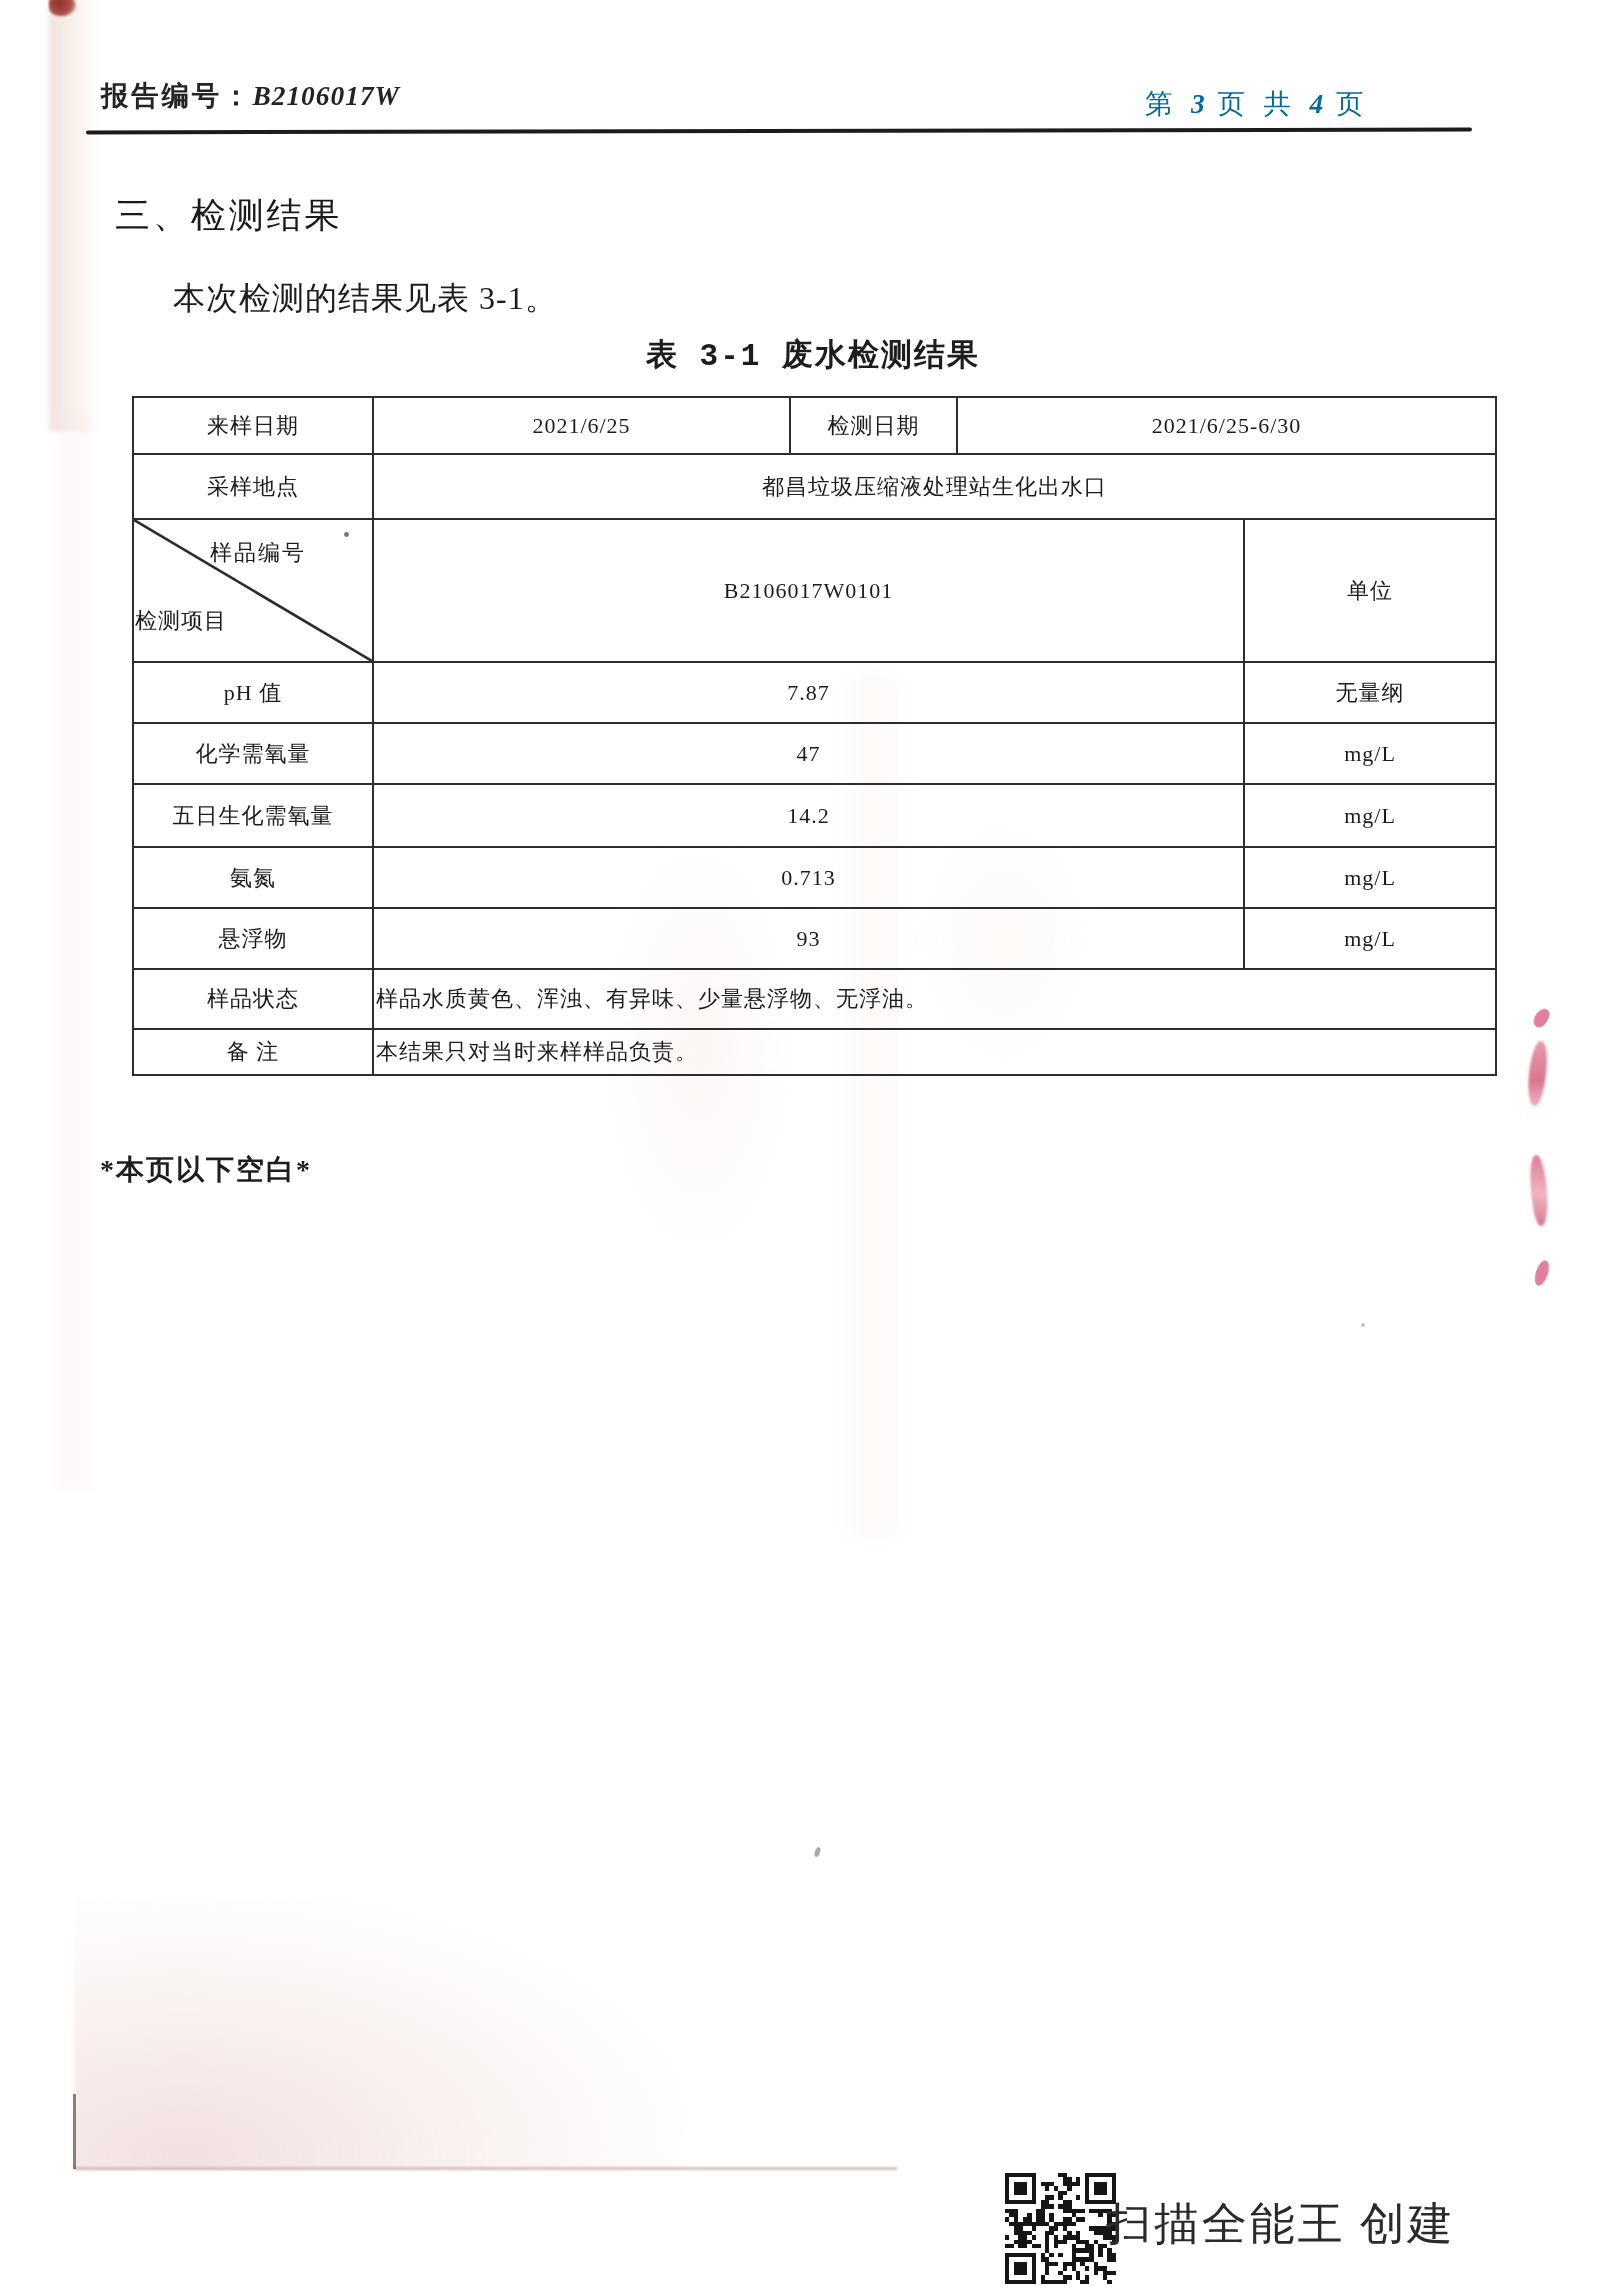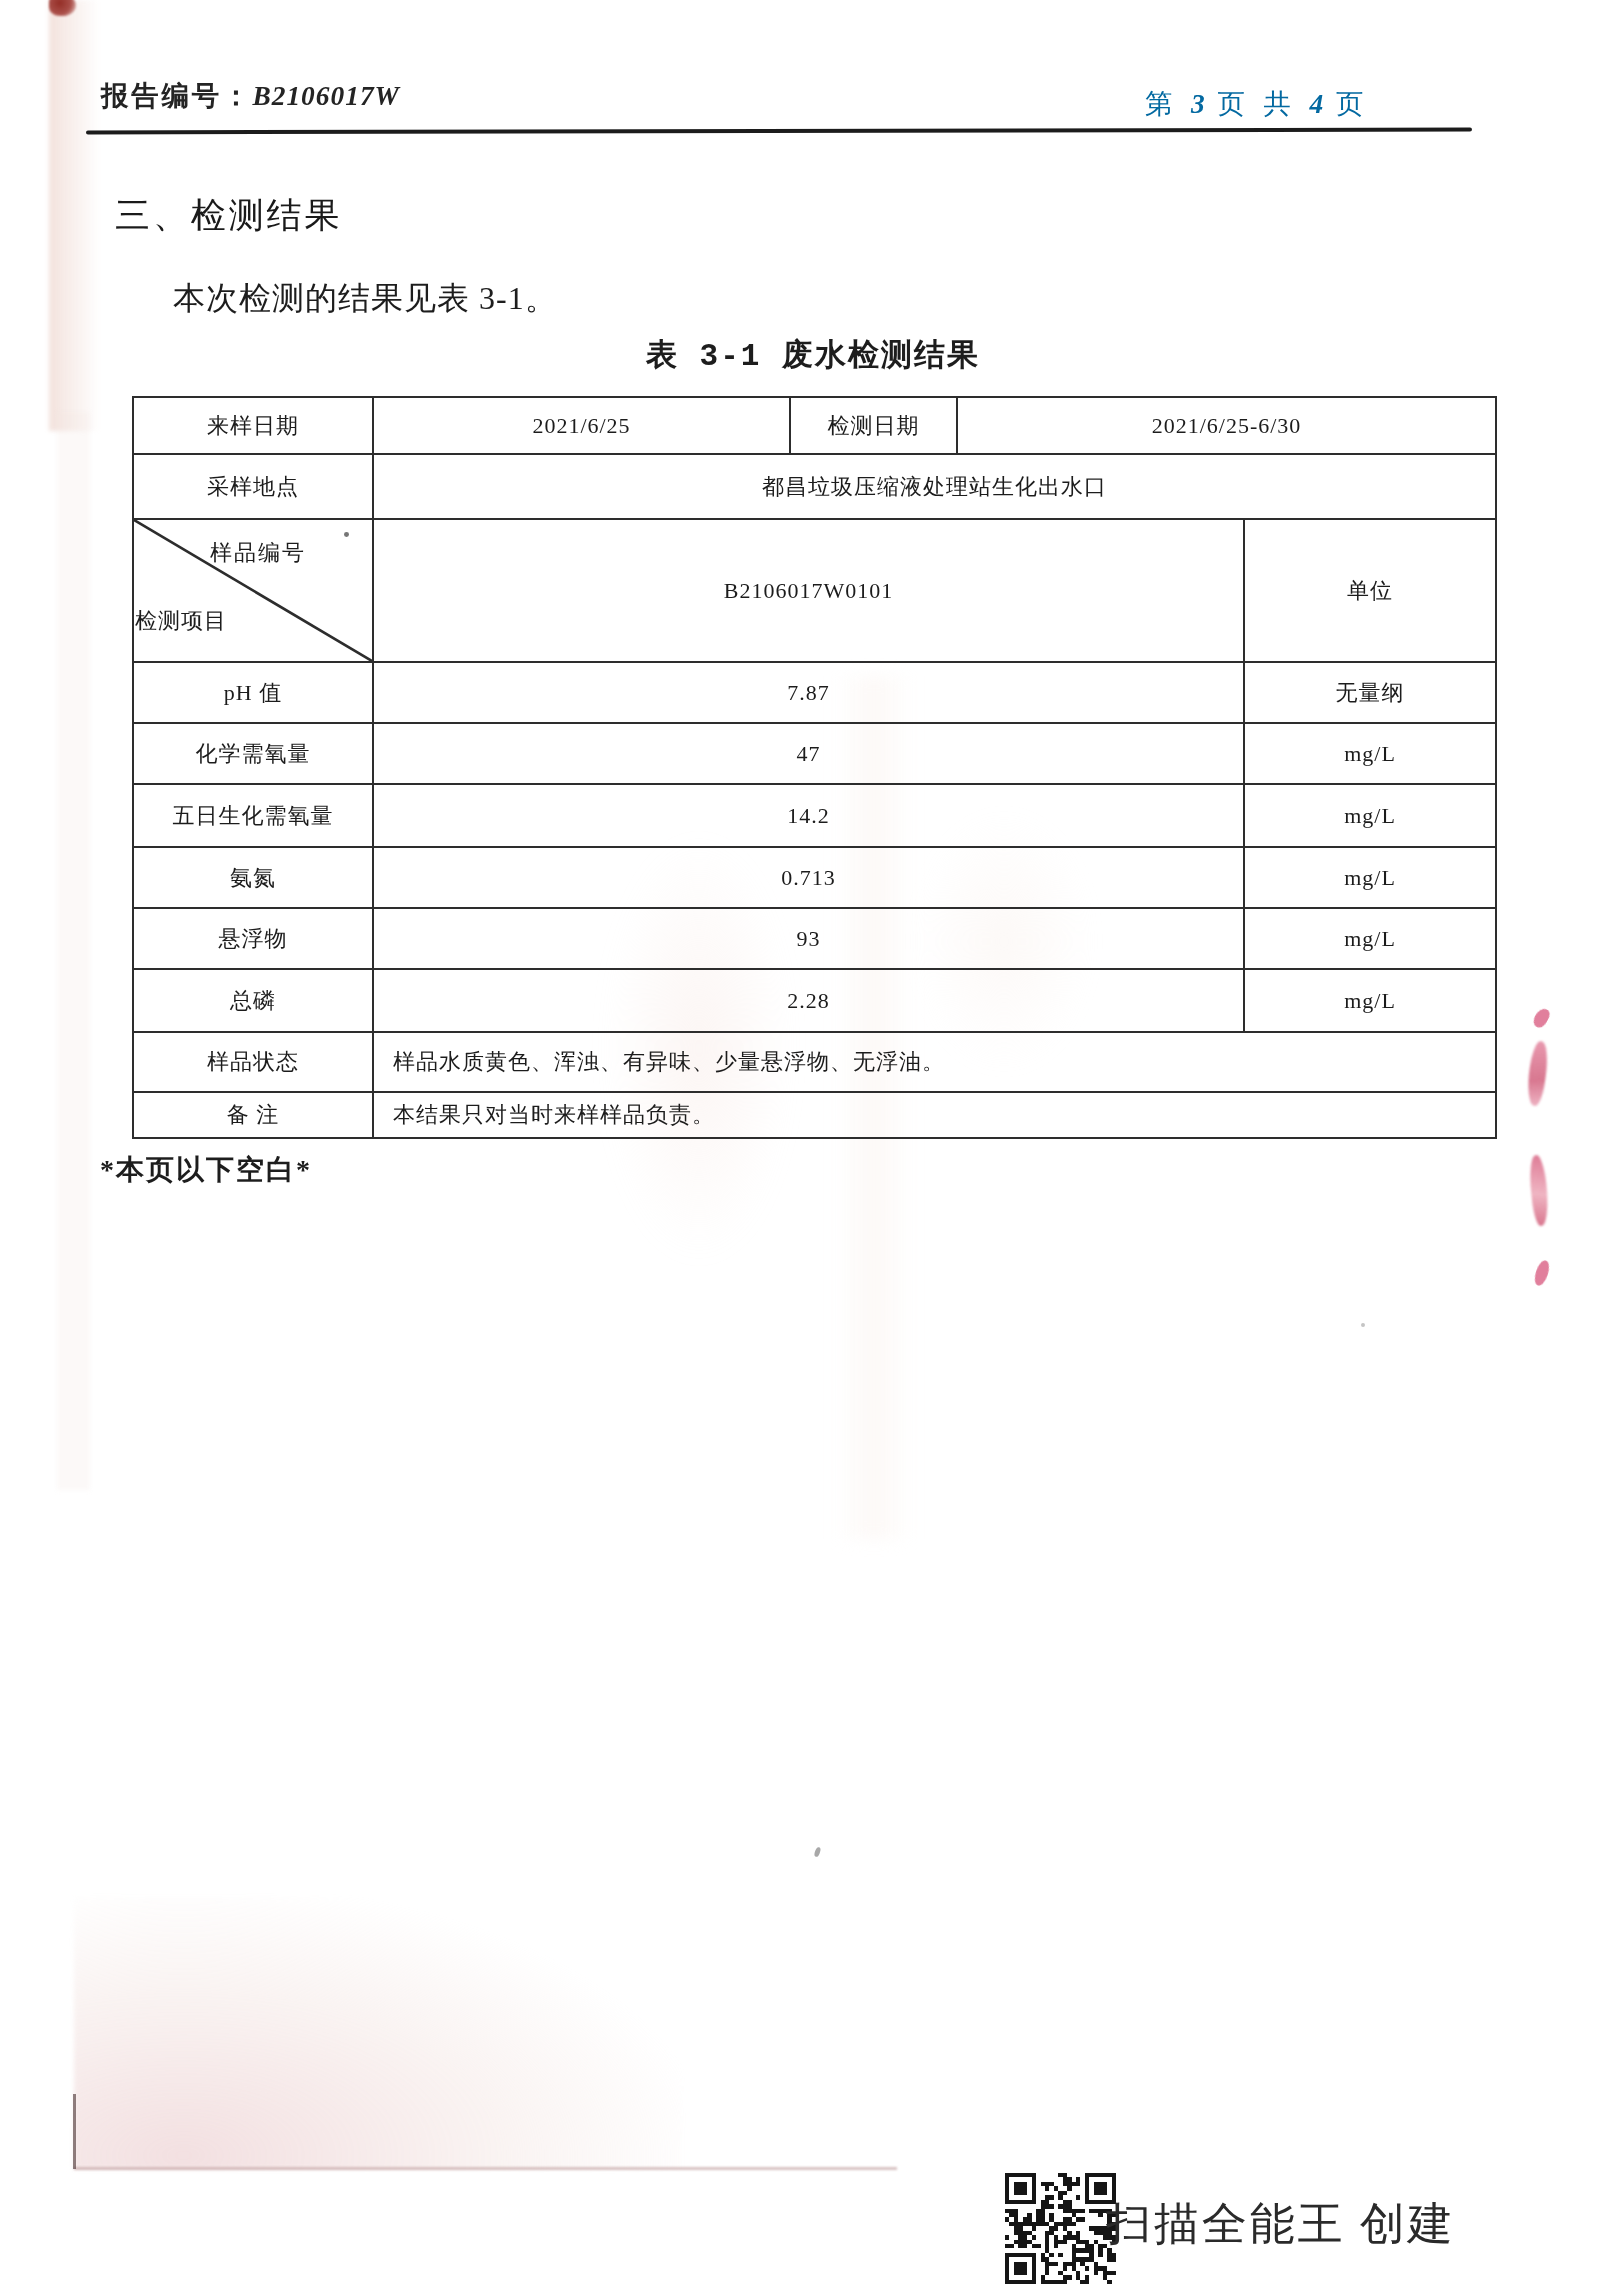--- a/index.html
+++ b/index.html
@@ -46,21 +46,21 @@
   .rule{left:86px;top:129px;width:1386px;height:3.9px;background:#1c1c1c;transform:rotate(-0.12deg);border-radius:2px;}
   
   .section-title{left:115px;top:192px;font-size:35px;font-weight:normal;letter-spacing:2.9px;color:#1a1a1a;}
   .intro{left:173px;top:277px;font-size:32px;letter-spacing:1px;}
   .tbl-title{left:132px;top:334px;width:1362px;text-align:center;font-size:31px;font-weight:bold;letter-spacing:2px;font-family:Liberation Mono, monospace;}
   
   table.results{left:132px;top:396px;width:1362px;position:absolute;border-collapse:collapse;table-layout:fixed;
     border:2.9px solid #2d2d2d;}
   table.results td{border:2px solid #2d2d2d;text-align:center;vertical-align:middle;
     font-size:22px;padding:0;color:#1c1c1c;letter-spacing:1px;overflow:hidden;}
-  table.results td.left{text-align:left;padding-left:19px;letter-spacing:1px;}
+  table.results td.left{text-align:left;padding-left:2px;letter-spacing:1px;}
   .diag-cell{position:relative;}
   .diag-svg{position:absolute;left:0;top:0;width:100%;height:100%;}
   .diag-top{position:absolute;left:76px;top:17.6px;letter-spacing:2px;}
   .diag-bottom{position:absolute;left:1px;bottom:25.5px;letter-spacing:1px;text-align:center;}
   
   .footnote{left:100px;top:1151px;font-size:28px;letter-spacing:2px;font-weight:bold;}
   .qr{left:1005px;top:2173px;width:111px;height:111px;}
   .cam-text{left:1106px;top:2194px;font-size:45px;letter-spacing:2.9px;color:#2a2a2a;}
 </style>
 </head>
@@ -139,25 +139,20 @@
       <td>mg/L</td>
     </tr>
     <tr style="height:61px">
       <td>氨氮</td>
       <td colspan="3">0.713</td>
       <td>mg/L</td>
     </tr>
     <tr style="height:61px">
       <td>悬浮物</td>
       <td colspan="3">93</td>
-      <td>mg/L</td>
-    </tr>
-    <tr style="height:63px">
-      <td>总磷</td>
-      <td colspan="3">2.28</td>
       <td>mg/L</td>
     </tr>
     <tr style="height:60px">
       <td>样品状态</td>
       <td colspan="4" class="left">样品水质黄色、浑浊、有异味、少量悬浮物、无浮油。</td>
     </tr>
     <tr style="height:46px">
       <td>备 注</td>
       <td colspan="4" class="left">本结果只对当时来样样品负责。</td>
     </tr>

